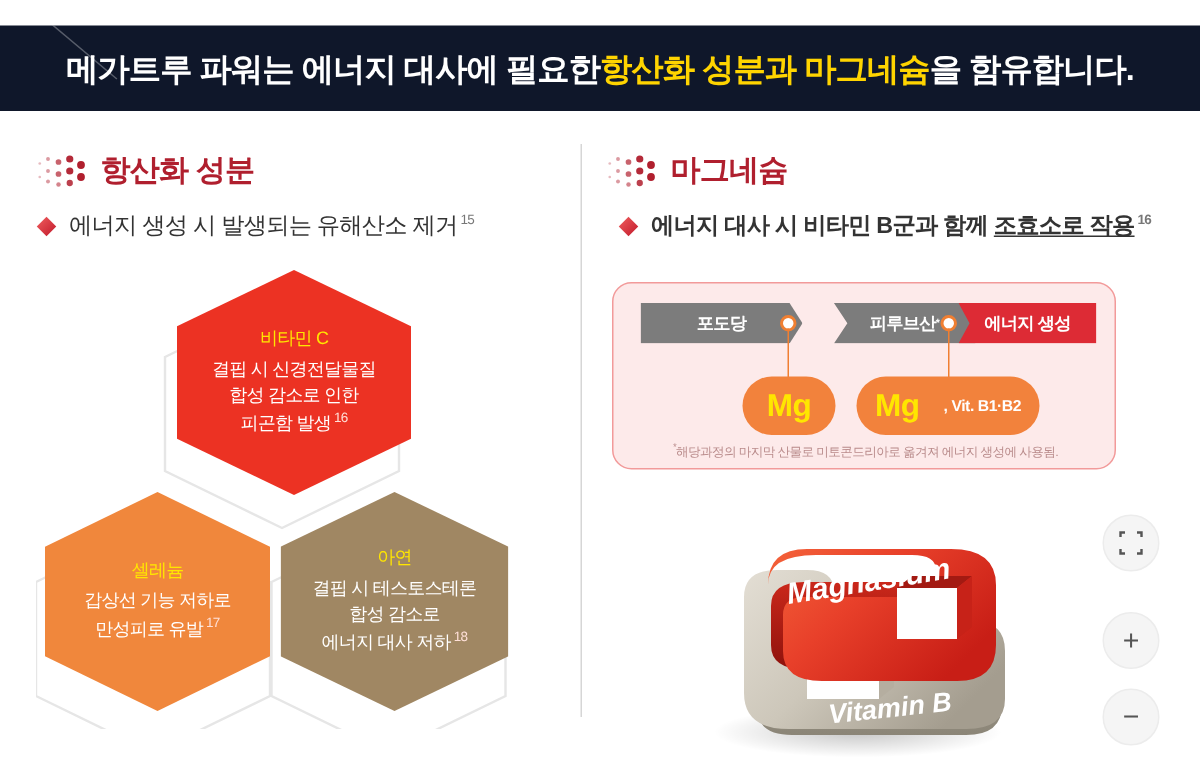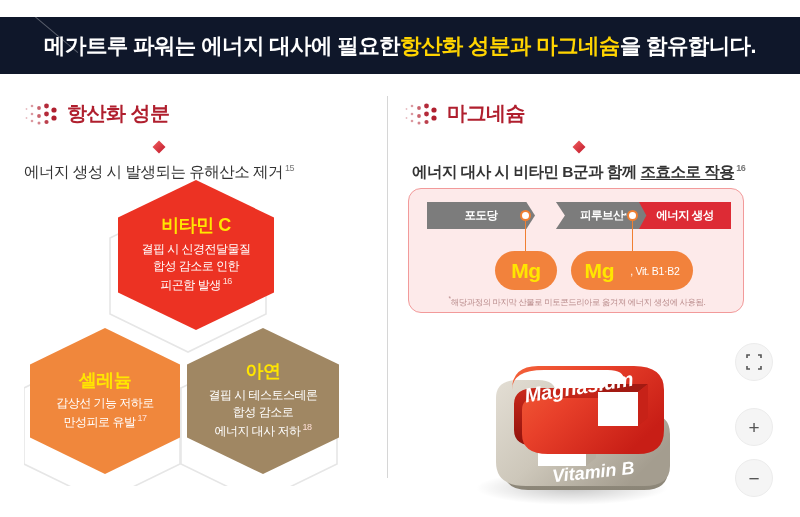--- a/index.html
+++ b/index.html
@@ -40,41 +40,41 @@
   .sec-head { position: absolute; display: flex; align-items: center; gap: 9px; }
   .sec-head.l { left: 24px; top: 100px; }
   .sec-head.r { left: 404px; top: 100px; }
   .dots { width: 34px; height: 22px; flex: 0 0 34px; }
   .sec-title {
     font-size: 20px; font-weight: bold; color: #b01f2e;
     letter-spacing: -0.5px; white-space: nowrap;
   }
 
   
-  .bullet-row { position: absolute; display: flex; align-items: center; gap: 8px; flex-direction: column; }
+  .bullet-row { position: absolute; display: flex; align-items: center; gap: 8px; }
   .bullet-row.l { left: 24px; top: 140px; }
   .bullet-row.r { left: 412px; top: 140px; font-weight: bold; }
   .diamond { width: 14px; height: 14px; flex: 0 0 14px; }
   .bullet-text {
     font-size: 15.5px; color: #333333; letter-spacing: -0.5px; white-space: nowrap;
   }
   .bullet-text .uline { text-decoration: underline; text-underline-offset: 2px; }
   .sup { font-size: 9px; vertical-align: super; color: #777; margin-left: 2px; }
 
   
   .hexwrap { position: absolute; left: 24px; top: 176px; width: 340px; height: 310px; }
   .ghost-svg { position: absolute; left: 0; top: 0; }
   .hex {
     position: absolute;
     display: flex; flex-direction: column; align-items: center; justify-content: center;
     text-align: center; color: #fff;
     clip-path: polygon(50% 0%, 100% 25%, 100% 75%, 50% 100%, 0% 75%, 0% 25%);
   }
   .hex-title {
-    font-size: 18px; font-weight: bold; color: #ffe600;
+    font-size: 12px; font-weight: normal; color: #ffe600;
     letter-spacing: -0.5px; margin-bottom: 5px; line-height: 1.1;
   }
   .hex-body { font-size: 12px; line-height: 1.42; letter-spacing: -0.5px; color: #fff; }
   .hex-body .sup { color: #ffe0d8; }
 
   #hex-vitc { left: 94px;  top: 4px;   width: 156px; height: 150px; background: #ec3223; }
   #hex-sel  { left: 6px;   top: 152px; width: 150px; height: 146px; background: #f0873c; }
   #hex-zinc { left: 163px; top: 152px; width: 152px; height: 146px; background: #a08763; }
 
   
@@ -104,21 +104,21 @@
   #stem-2 { left: 222.6px; top: 30px; height: 34px; }
 
   .pill {
     position: absolute; height: 39px; border-radius: 20px; background: #f2823c;
     display: flex; align-items: center; justify-content: center;
     color: #fff; letter-spacing: -0.3px;
   }
   #pill-1 { left: 86px;  top: 62px; width: 62px; }
   #pill-2 { left: 162px; top: 62px; width: 122px; }
   .mg { font-size: 21px; font-weight: bold; color: #ffe600; }
-  .pill-sub { font-size: 10.5px; color: #fff; margin-left: 16px; font-weight: normal; }
+  .pill-sub { font-size: 10.5px; color: #fff; margin-left: 16px; font-weight: bold; }
 
   .flow-note {
     position: absolute; left: 14px; top: 106px; width: 308px;
     text-align: center; font-size: 8.4px; color: #b98b8b; letter-spacing: -0.4px;
     white-space: nowrap;
   }
   .flow-note .tiny { font-size: 6.5px; vertical-align: super; }
 
   
   .linkart { position: absolute; left: 452px; top: 330px; width: 262px; height: 180px; }

